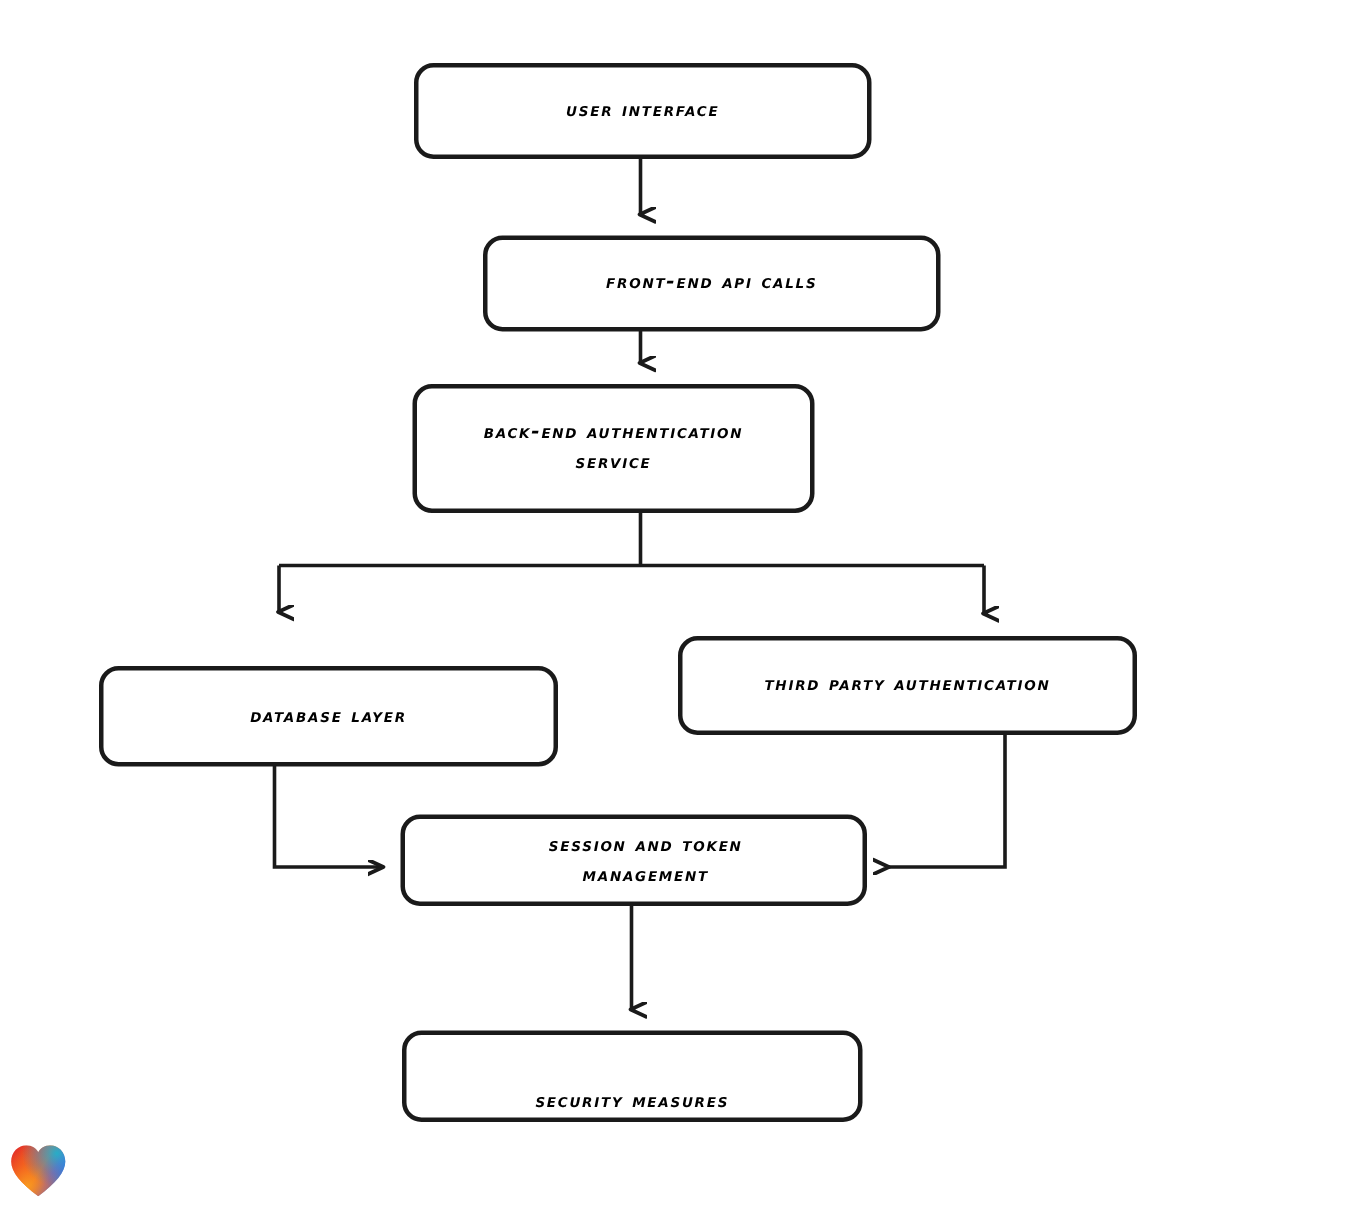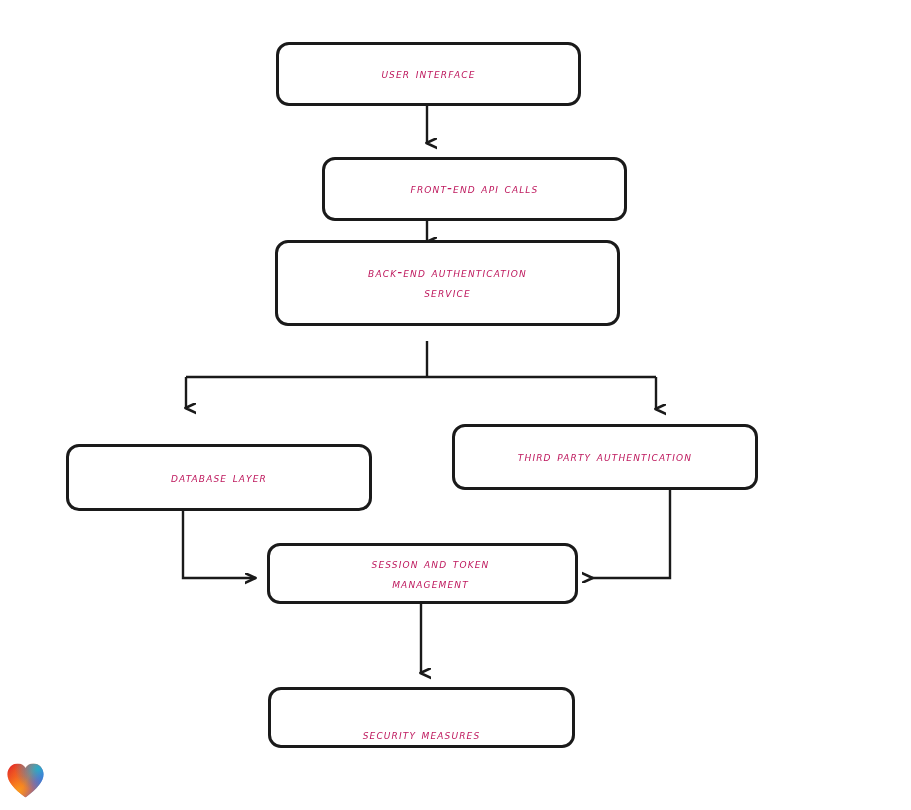--- a/index.html
+++ b/index.html
@@ -29,25 +29,25 @@
     border: 3px solid #1a1a1a;
     border-radius: 13px;
     display: flex;
     align-items: center;
     justify-content: center;
     text-align: center;
     z-index: 3;
   }
   .node-label {
     display: block;
-    color: #be185d;
+    color: #000000;
     font-family: "DejaVu Sans", sans-serif;
     font-size: 13.5px;
     font-style: italic;
-    font-weight: 400;
+    font-weight: 700;
     font-variant: small-caps;
     letter-spacing: 1.15px;
     line-height: 1.45;
     text-transform: lowercase;
     white-space: pre-line;
   }
   
   #edges {
     position: absolute;
     inset: 0;
@@ -102,21 +102,21 @@
   </svg>
 
   <div class="node" style="left:276px; top:42px; width:305px; height:64px;">
     <span class="node-label">user interface</span>
   </div>
 
   <div class="node" style="left:276px; top:157px; width:305px; height:64px;margin-left:46px;">
     <span class="node-label">front-end api calls</span>
   </div>
 
-  <div class="node" style="left:275px; top:240px; width:345px; height:86px;">
+  <div class="node" style="left:275px; top:256px; width:268px; height:86px;">
     <span class="node-label">back-end authentication
 service</span>
   </div>
 
   <div class="node" style="left:66px; top:444px; width:306px; height:67px;">
     <span class="node-label">database layer</span>
   </div>
 
   <div class="node" style="left:452px; top:424px; width:306px; height:66px;">
     <span class="node-label">third party authentication</span>

